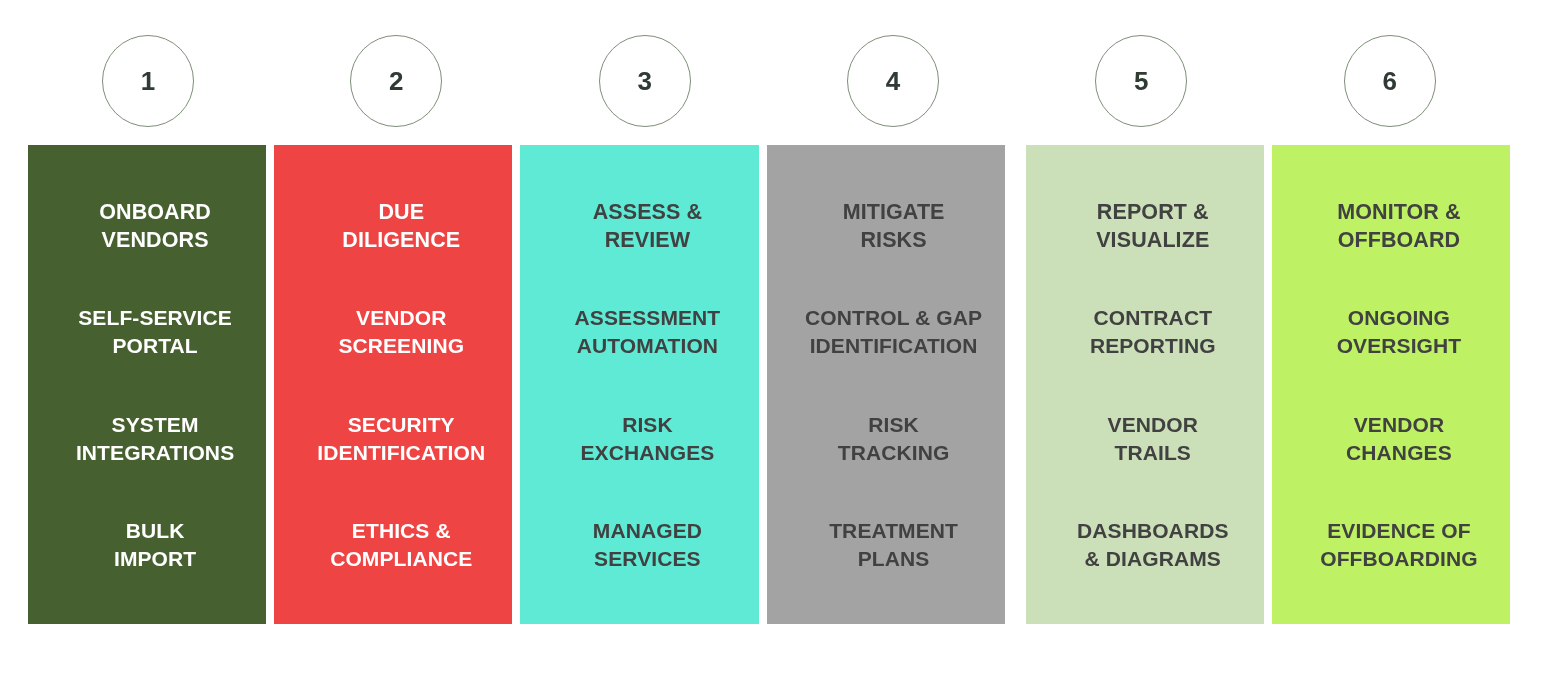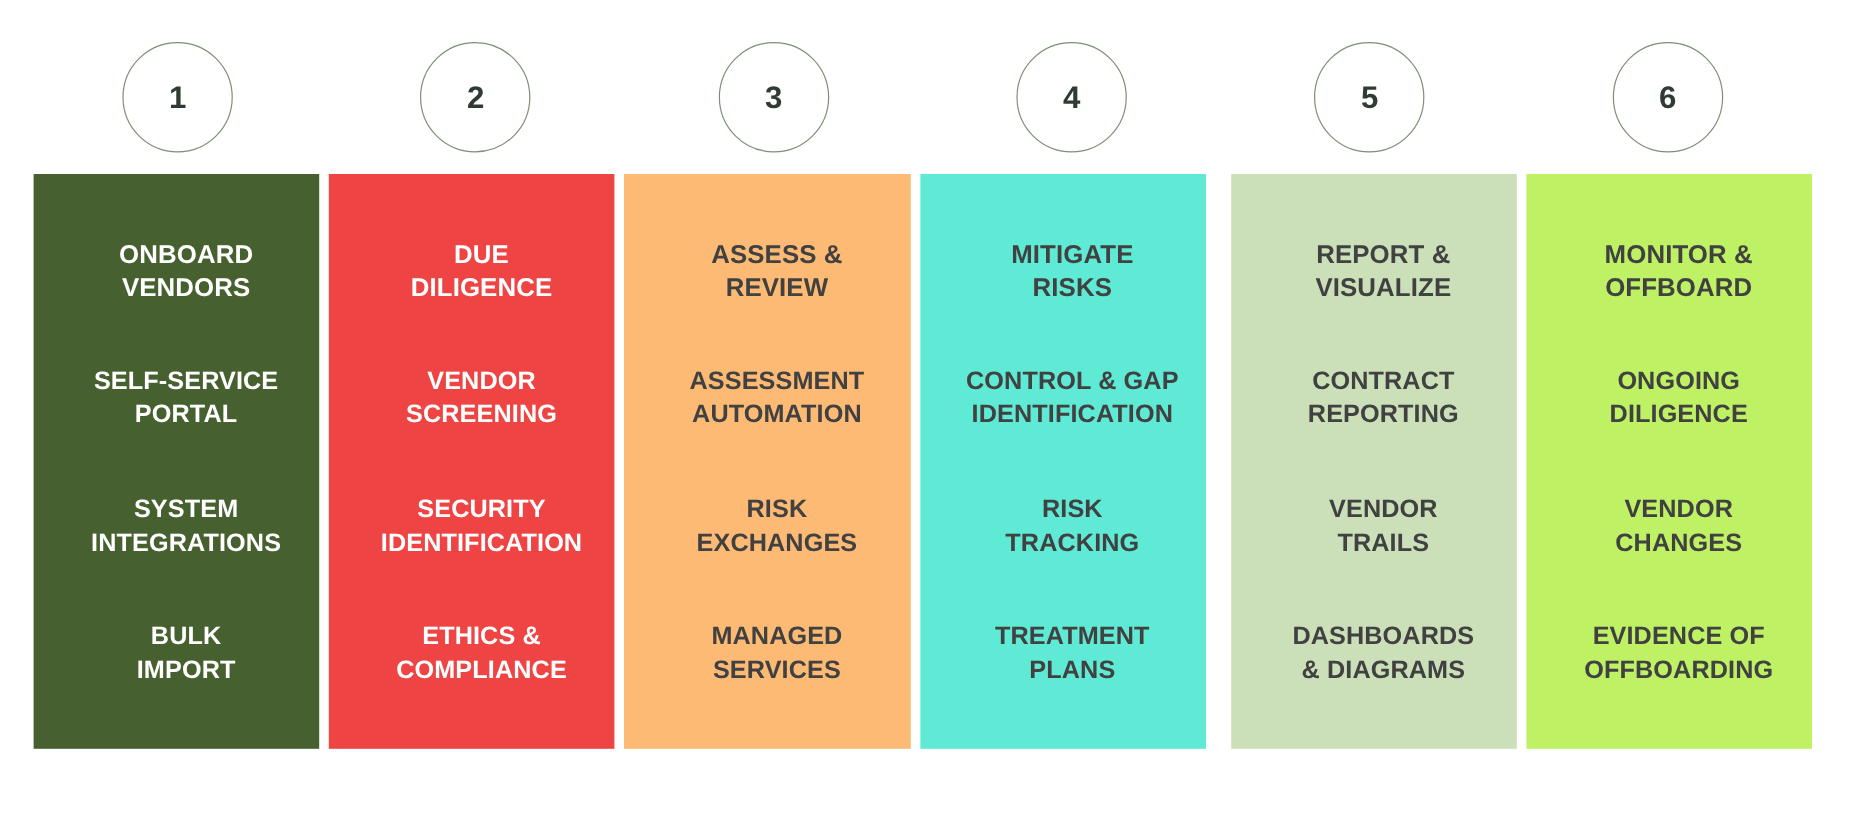--- a/index.html
+++ b/index.html
@@ -175,40 +175,40 @@
       <div class="cell">
         <span class="cell-text">SECURITY
 IDENTIFICATION</span>
       </div>
       <div class="cell">
         <span class="cell-text">ETHICS &amp;
 COMPLIANCE</span>
       </div>
     </div>
 
-    <div class="column" style="background: #fdba74; color: rgb(65, 65, 65);">
+    <div class="column" style="background: #5eead4; color: rgb(65, 65, 65);">
       <div class="cell cell-head">
         <span class="cell-text">ASSESS &amp;
 REVIEW</span>
       </div>
       <div class="cell">
         <span class="cell-text">ASSESSMENT
 AUTOMATION</span>
       </div>
       <div class="cell">
         <span class="cell-text">RISK
 EXCHANGES</span>
       </div>
       <div class="cell">
         <span class="cell-text">MANAGED
 SERVICES</span>
       </div>
     </div>
 
-    <div class="column" style="background: #5eead4; color: rgb(65, 65, 65);">
+    <div class="column" style="background: #a3a3a3; color: rgb(65, 65, 65);">
       <div class="cell cell-head">
         <span class="cell-text">MITIGATE
 RISKS</span>
       </div>
       <div class="cell">
         <span class="cell-text">CONTROL &amp; GAP
 IDENTIFICATION</span>
       </div>
       <div class="cell">
         <span class="cell-text">RISK
@@ -239,21 +239,21 @@
       </div>
     </div>
 
     <div class="column" style="background: #bef264; color: rgb(65, 65, 65);">
       <div class="cell cell-head">
         <span class="cell-text">MONITOR &amp;
 OFFBOARD</span>
       </div>
       <div class="cell">
         <span class="cell-text">ONGOING
-DILIGENCE</span>
+OVERSIGHT</span>
       </div>
       <div class="cell">
         <span class="cell-text">VENDOR
 CHANGES</span>
       </div>
       <div class="cell">
         <span class="cell-text">EVIDENCE OF
 OFFBOARDING</span>
       </div>
     </div>

